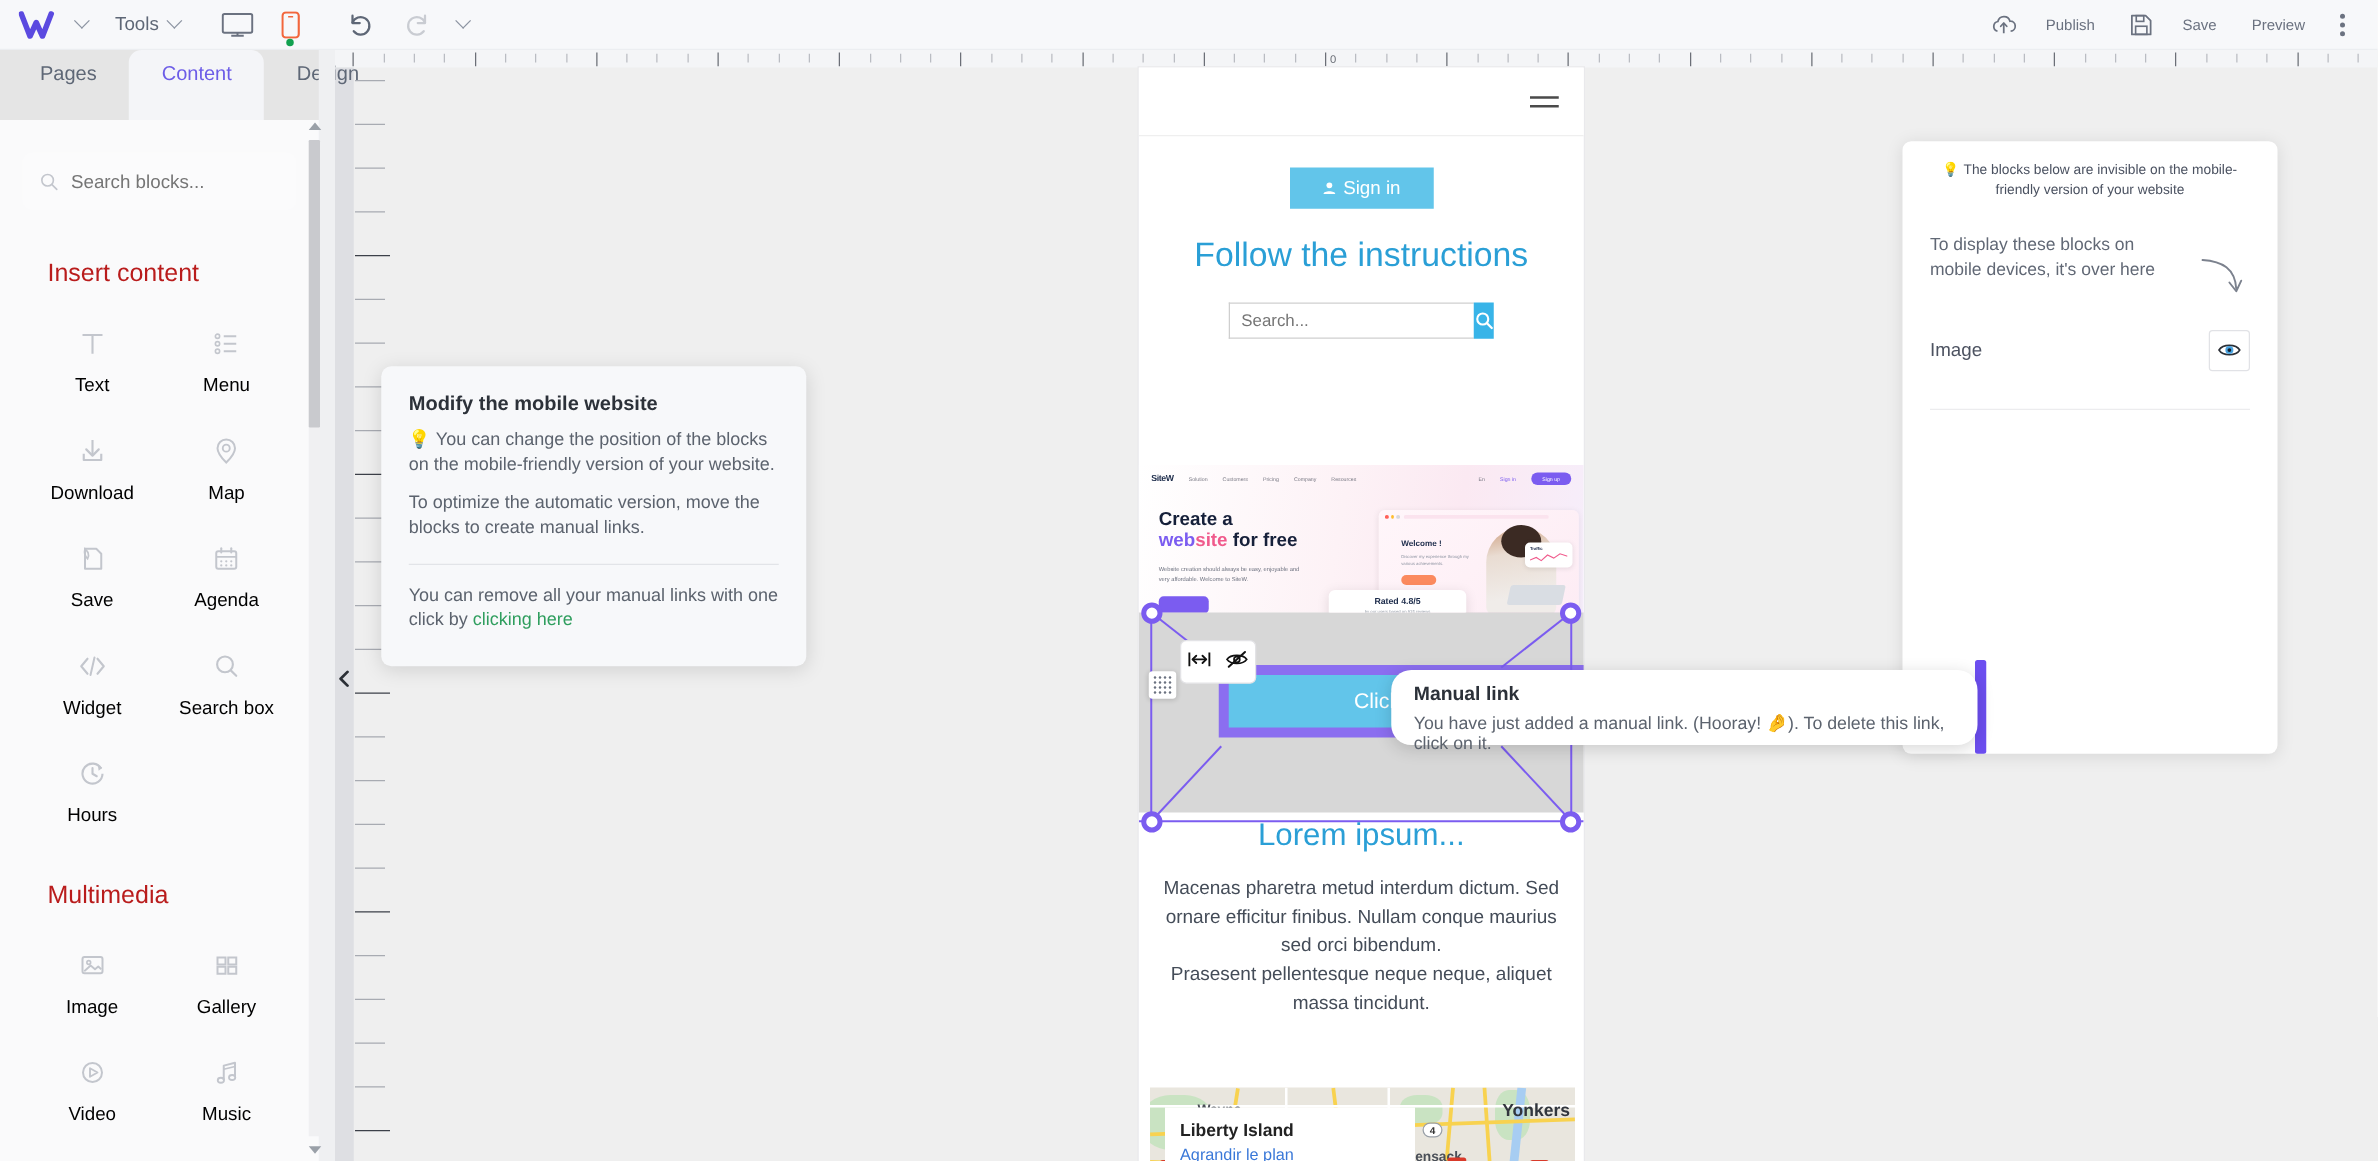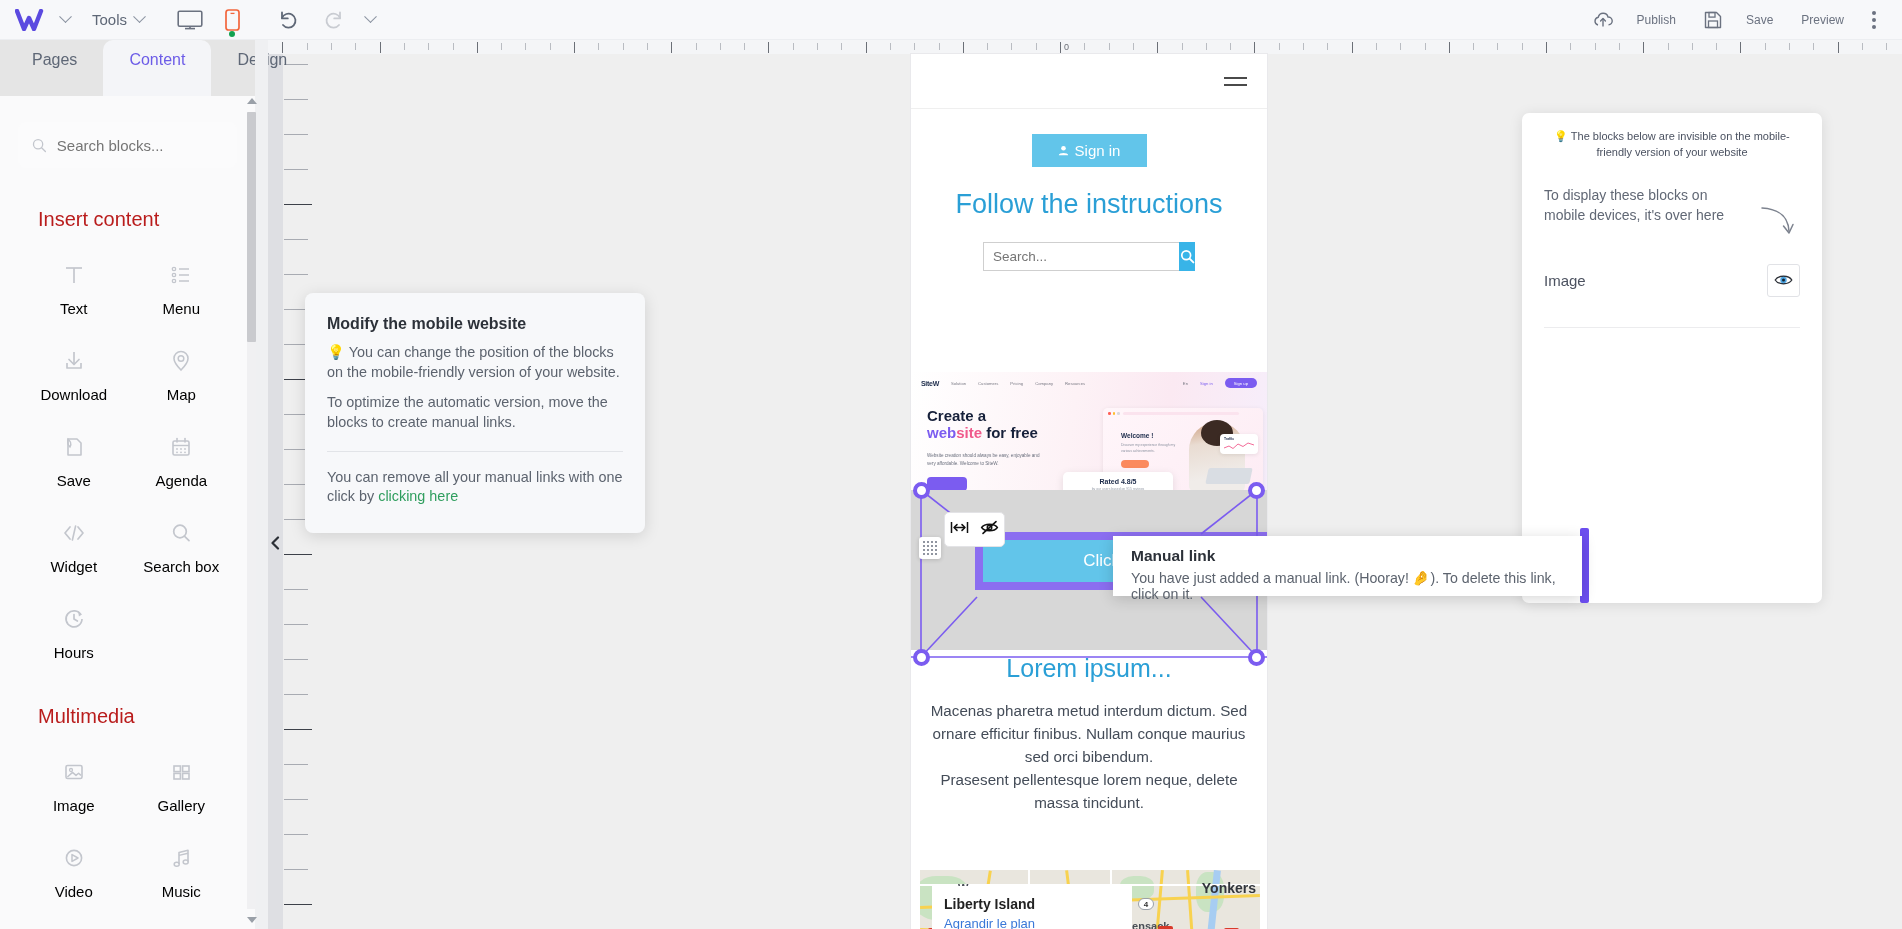--- a/index.html
+++ b/index.html
@@ -319,21 +319,21 @@
   }
   .img-row .lbl { font-size:15px; color:#4c5260; }
   .eye-btn {
     width:33px; height:33px; border:1px solid #e1e2e6; border-radius:3px;
     display:flex; align-items:center; justify-content:center; cursor:pointer; background:#fff;
   }
   .panel-right .divider { margin-top:30px; border-top:1px solid #ececee;}
 
   .tooltip-manual {
     position:absolute; left:1113px; top:536px; width:469px; height:60px;
-    background:#ffffff; border-radius:0;
+    background:#ffffff; border-radius:16px;
     box-shadow: 0 3px 14px rgba(0,0,0,.16);
     padding: 11px 18px; z-index:80;
   }
   .tooltip-manual h4 { font-size:15.5px; color:#2c3139; font-weight:700;}
   .tooltip-manual p { font-size:14.2px; color:#5c636e; margin-top:5px;}
   .tt-bar {
     position:absolute; left:1580px; top:528px; width:9px; height:75px;
     background:#6c4ef0; border-radius:2px; z-index:79;
   }
   .tt-shadow {
@@ -806,21 +806,21 @@
       <div class="clickhere-inner">
         <span>Click here</span>
       </div>
       <div class="red-sq"></div>
     </div>
 
     <div class="lorem">Lorem ipsum...</div>
 
     <div class="para">
       <div>Macenas pharetra metud interdum dictum. Sed ornare efficitur finibus. Nullam conque maurius sed orci bibendum.</div>
-      <div>Prasesent pellentesque lorem neque, delete massa tincidunt.</div>
+      <div>Prasesent pellentesque neque neque, aliquet massa tincidunt.</div>
     </div>
 
     <div class="map">
       <div class="green" style="left:-6px;top:6px;width:56px;height:44px"></div>
       <div class="green" style="left:96px;top:58px;width:40px;height:30px"></div>
       <div class="green" style="left:200px;top:6px;width:34px;height:24px"></div>
       <div class="green" style="left:276px;top:2px;width:28px;height:40px"></div>
       <div class="water" style="left:288px;top:0;width:7px;height:113px;transform:rotate(6deg)"></div>
 
       <div class="road" style="left:0;top:30px;width:340px;height:3px;transform:rotate(-2deg)"></div>

